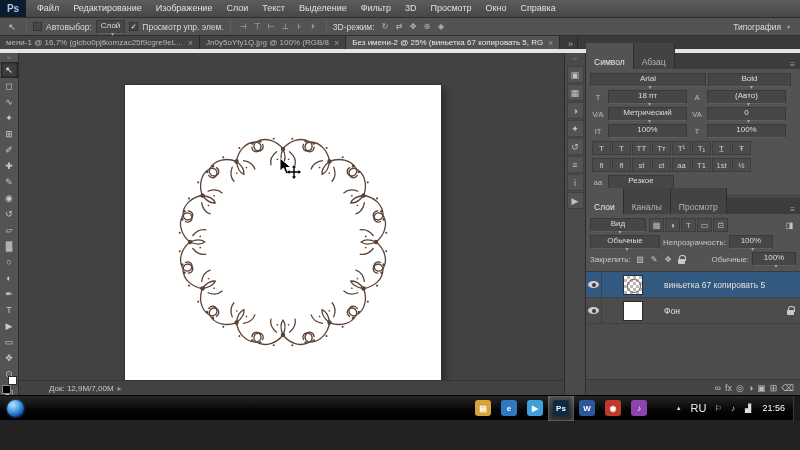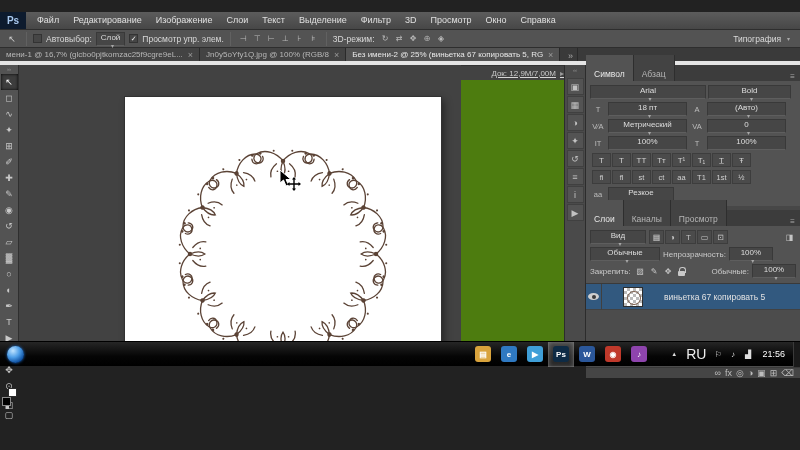--- a/index.html
+++ b/index.html
@@ -1,17 +1,17 @@
 <!DOCTYPE html>
 <html style="--ornament: #5b4336; --selection: #32597f;"><head>
 <meta charset="utf-8">
 <style>
   *{margin:0;padding:0;box-sizing:border-box;font-family:"Liberation Sans",sans-serif;}
   html,body{width:800px;height:450px;overflow:hidden;background:#222;}
-  .app{width:800px;height:354px;display:flex;flex-direction:column;font-size:9px;color:#d6d6d6;background:#4d7c0f;margin-top:12px;}
+  .app{width:800px;height:420px;display:flex;flex-direction:column;font-size:9px;color:#d6d6d6;background:#1d4ed8;}
 
   
   .menubar{height:18px;background:linear-gradient(#5c5c5c,#474747);border-bottom:1px solid #2e2e2e;display:flex;align-items:center;}
   .ps-logo{width:26px;height:17px;background:#0d1b2e;color:#a9c9ef;font-weight:bold;font-size:10px;display:flex;align-items:center;justify-content:center;margin-right:4px;}
   .menu-item{padding:0 7px;line-height:17px;font-size:9px;color:#e0e0e0;}
 
   
   .optionsbar{height:18px;background:#535353;border-bottom:1px solid #2e2e2e;display:flex;align-items:center;gap:4px;padding:0 4px;}
   .opt-toolicon{width:16px;text-align:center;color:#cfcfcf;}
   .opt-sep{width:1px;height:14px;background:#3c3c3c;border-right:1px solid #616161;margin:0 2px;}
@@ -37,21 +37,21 @@
   
   .main{flex:1;display:flex;min-height:0;}
   .toolbar{width:19px;background:#535353;border-right:1px solid #2f2f2f;display:flex;flex-direction:column;align-items:center;}
   .tb-collapse{font-size:6px;color:#9a9a9a;height:9px;line-height:9px;}
   .tool{width:17px;height:16px;display:flex;align-items:center;justify-content:center;color:#c9c9c9;font-size:9px;}
   .tool.is-selected{background:#3d3d3d;box-shadow:inset 0 0 3px #000;color:#fff;}
   .swatches{position:relative;width:15px;height:15px;margin:3px 0;}
   .sw-bg{position:absolute;right:0;bottom:0;width:9px;height:9px;background:#fff;border:1px solid #2a2a2a;}
   .sw-fg{position:absolute;left:0;top:0;width:9px;height:9px;background:#000;border:1px solid #8a8a8a;}
 
-  .canvas-col{flex:1;display:flex;flex-direction:row;min-width:0;text-decoration:underline;}
+  .canvas-col{flex:1;display:flex;flex-direction:column;min-width:0;}
   .pasteboard{flex:1;background:#424242;position:relative;overflow:hidden;}
   .doc-canvas{position:absolute;left:106px;top:32px;width:316px;height:316px;background:#fff;box-shadow:0 0 0 1px #323232,3px 3px 8px rgba(0,0,0,.45);}
   .wreath{position:absolute;left:-2px;top:-3px;}
   .orn{fill:none;stroke:var(--ornament);stroke-width:1.4;stroke-linecap:round;}
   .orn-f{fill:var(--ornament);}
   .cursor{position:absolute;left:152px;top:72px;}
   .statusbar{height:15px;background:#424242;border-top:1px solid #333;display:flex;align-items:center;gap:4px;padding-left:30px;font-size:8px;color:#c9c9c9;}
   .status-arrow{color:#9a9a9a;}
 
   .dock-strip{width:21px;background:#4a4a4a;border-left:1px solid #2c2c2c;display:flex;flex-direction:column;align-items:center;padding-top:2px;}
@@ -97,21 +97,21 @@
 
   
   .taskbar{height:25px;background:linear-gradient(#262626,#050505 60%,#000);display:flex;align-items:center;border-top:1px solid #000;}
   .start-orb{width:30px;display:flex;align-items:center;justify-content:center;}
   .orb{width:17px;height:17px;border-radius:50%;background:radial-gradient(circle at 35% 28%,#bfe3ff,#4f9fe8 40%,#0c4d9e 75%,#06306b);box-shadow:0 0 3px #1c6ac9;}
   .tb-apps{display:flex;margin-left:440px;}
   .tb-app{width:26px;height:25px;display:flex;align-items:center;justify-content:center;}
   .tb-app.is-active{background:rgba(255,255,255,.16);box-shadow:inset 0 0 4px rgba(255,255,255,.25);border-left:1px solid rgba(255,255,255,.2);border-right:1px solid rgba(255,255,255,.2);}
   .tb-ic{width:16px;height:16px;border-radius:3px;color:#fff;font-size:8px;font-weight:bold;display:flex;align-items:center;justify-content:center;}
   .tray-chevron{color:#ddd;font-size:6px;padding:0 4px;}
-  .tb-lang{color:#eee;font-size:14px;padding:0 5px;text-align:center;}
+  .tb-lang{color:#eee;font-size:11px;padding:0 5px;text-align:center;}
   .tray-icons{display:flex;gap:2px;}
   .tray-ic{color:#ddd;font-size:8px;width:13px;text-align:center;}
   .tb-time{color:#fff;font-size:9px;padding:0 8px 0 8px;}
   .show-desktop{width:7px;height:25px;background:#1a1a1a;border-left:1px solid #3a3a3a;}
 </style>
 </head>
 <body>
 
 <div class="app">
 
@@ -499,20 +499,28 @@
 
             <div class="layer-row is-selected">
               <span class="eye-cell">
                 <span class="eye"></span>
               </span>
               <span class="thumb t-checker"></span>
               <span class="layer-name">виньетка 67 копировать 5</span>
 
             </div>
 
+            <div class="layer-row">
+              <span class="eye-cell">
+                <span class="eye"></span>
+              </span>
+              <span class="thumb t-white"></span>
+              <span class="layer-name">Фон</span>
+              <span class="lockicon lk"></span>
+            </div>
           </div>
         <div class="lp-bottom">
 
         <span class="bic">∞</span>
             <span class="bic">fx</span>
             <span class="bic">◎</span>
             <span class="bic">◑</span>
             <span class="bic">▣</span>
             <span class="bic">⊞</span>
             <span class="bic">⌫</span>

